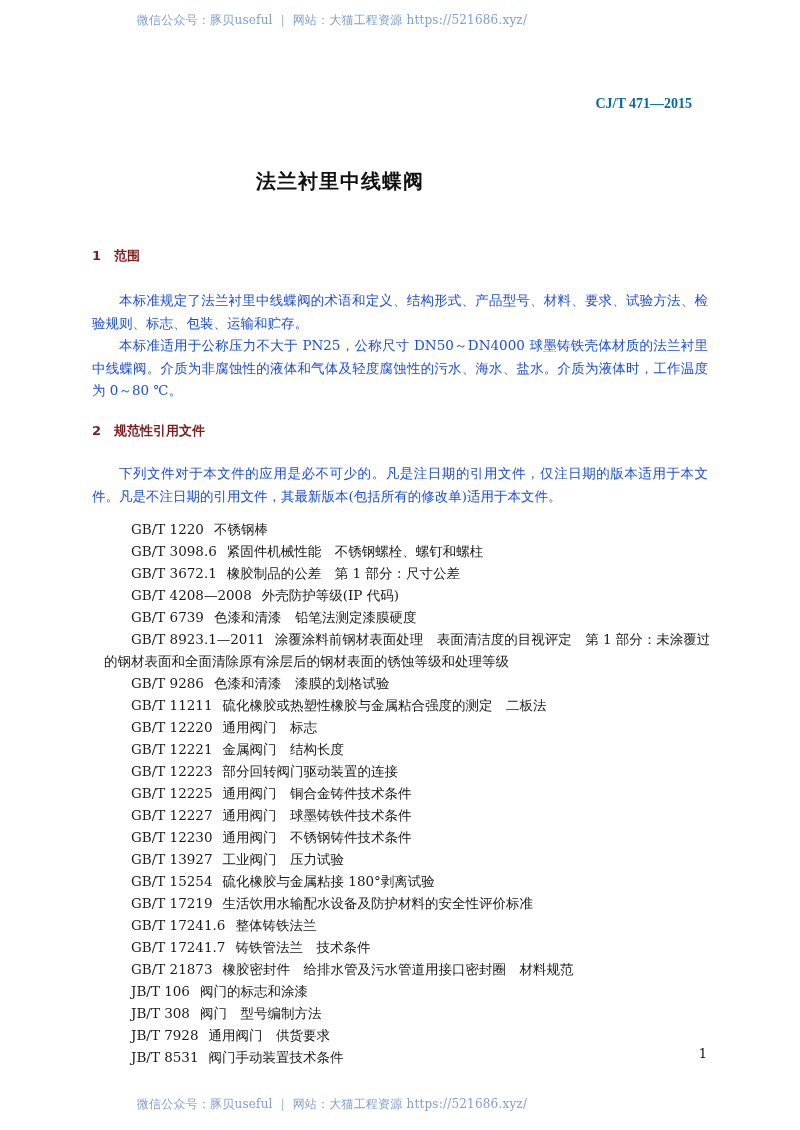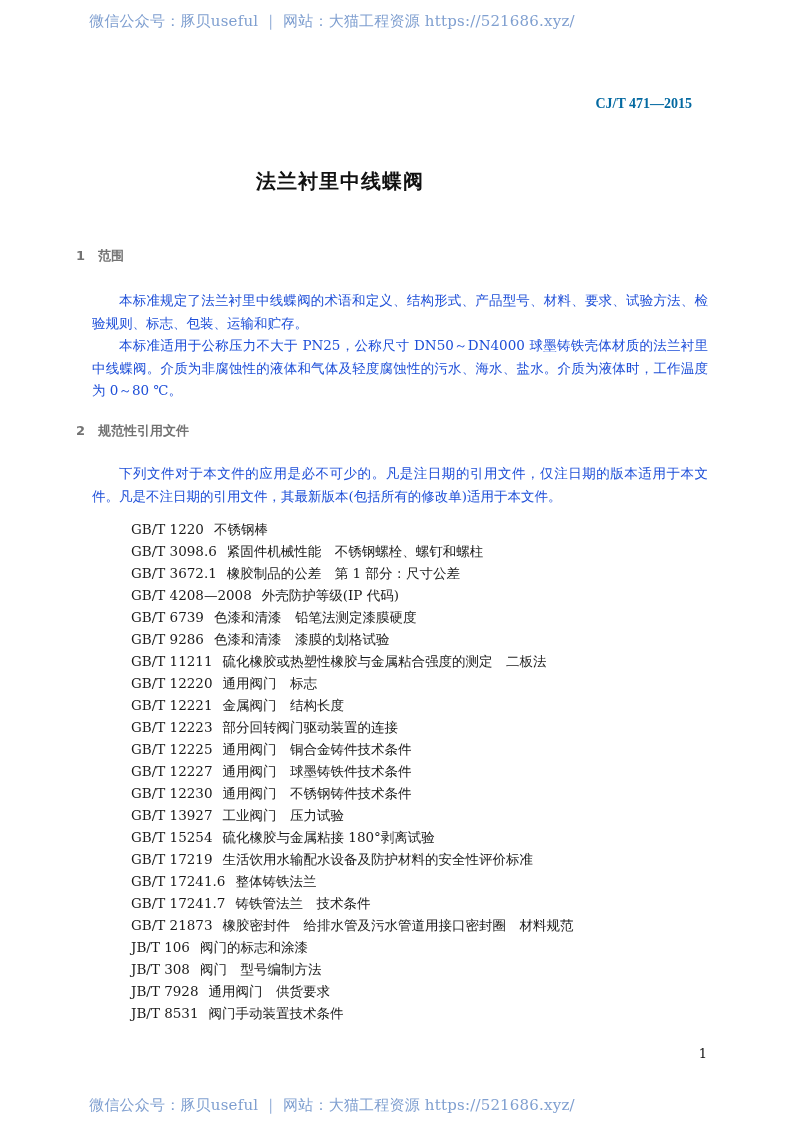--- a/index.html
+++ b/index.html
@@ -14,21 +14,21 @@
       overflow: hidden;
       font-family: "DejaVu Serif", "Liberation Serif", serif;
       color: #1a1a1a;
     }
     .watermark {
       position: absolute;
       left: 0;
       width: 664px;
       text-align: center;
       font-family: "DejaVu Serif", "Liberation Serif", serif;
-      font-size: 15px;
+      font-size: 12px;
       color: #7f9fd0;
       letter-spacing: 0.2px;
     }
     .watermark.top { top: 12px; }
     .watermark.bottom { top: 1096px; }
     .std-code {
       position: absolute;
       top: 96px;
       right: 108px;
       font-family: Liberation Serif, serif;
@@ -43,25 +43,25 @@
       width: 680px;
       text-align: center;
       font-family: "DejaVu Sans", "Liberation Sans", sans-serif;
       font-weight: bold;
       font-size: 20px;
       letter-spacing: 1px;
       color: #111;
     }
     .section-heading {
       position: absolute;
-      left: 76px;
+      left: 92px;
       font-family: "DejaVu Sans", "Liberation Sans", sans-serif;
       font-weight: bold;
       font-size: 13px;
-      color: #737373;
+      color: #7f1d1d;
     }
     .section-heading .num { display: inline-block; width: 22px; }
     .para {
       position: absolute;
       left: 92px;
       width: 616px;
       font-size: 13.5px;
       line-height: 22.5px;
       text-indent: 27px;
       text-align: justify;
@@ -110,20 +110,21 @@
   <span class="num">2</span><span>规范性引用文件</span>
 </div>
 <div class="para" style="top:462px;">下列文件对于本文件的应用是必不可少的。凡是注日期的引用文件，仅注日期的版本适用于本文件。凡是不注日期的引用文件，其最新版本(包括所有的修改单)适用于本文件。</div>
 
 <ul class="ref-list">
   <li class="ref-item"><span class="code">GB/T 1220</span><span>不锈钢棒</span></li>
   <li class="ref-item"><span class="code">GB/T 3098.6</span><span>紧固件机械性能　不锈钢螺栓、螺钉和螺柱</span></li>
   <li class="ref-item"><span class="code">GB/T 3672.1</span><span>橡胶制品的公差　第 1 部分：尺寸公差</span></li>
   <li class="ref-item"><span class="code">GB/T 4208—2008</span><span>外壳防护等级(IP 代码)</span></li>
   <li class="ref-item"><span class="code">GB/T 6739</span><span>色漆和清漆　铅笔法测定漆膜硬度</span></li>
+  <li class="ref-item"><span class="code">GB/T 8923.1—2011</span><span>涂覆涂料前钢材表面处理　表面清洁度的目视评定　第 1 部分：未涂覆过的钢材表面和全面清除原有涂层后的钢材表面的锈蚀等级和处理等级</span></li>
   <li class="ref-item"><span class="code">GB/T 9286</span><span>色漆和清漆　漆膜的划格试验</span></li>
   <li class="ref-item"><span class="code">GB/T 11211</span><span>硫化橡胶或热塑性橡胶与金属粘合强度的测定　二板法</span></li>
   <li class="ref-item"><span class="code">GB/T 12220</span><span>通用阀门　标志</span></li>
   <li class="ref-item"><span class="code">GB/T 12221</span><span>金属阀门　结构长度</span></li>
   <li class="ref-item"><span class="code">GB/T 12223</span><span>部分回转阀门驱动装置的连接</span></li>
   <li class="ref-item"><span class="code">GB/T 12225</span><span>通用阀门　铜合金铸件技术条件</span></li>
   <li class="ref-item"><span class="code">GB/T 12227</span><span>通用阀门　球墨铸铁件技术条件</span></li>
   <li class="ref-item"><span class="code">GB/T 12230</span><span>通用阀门　不锈钢铸件技术条件</span></li>
   <li class="ref-item"><span class="code">GB/T 13927</span><span>工业阀门　压力试验</span></li>
   <li class="ref-item"><span class="code">GB/T 15254</span><span>硫化橡胶与金属粘接 180°剥离试验</span></li>

